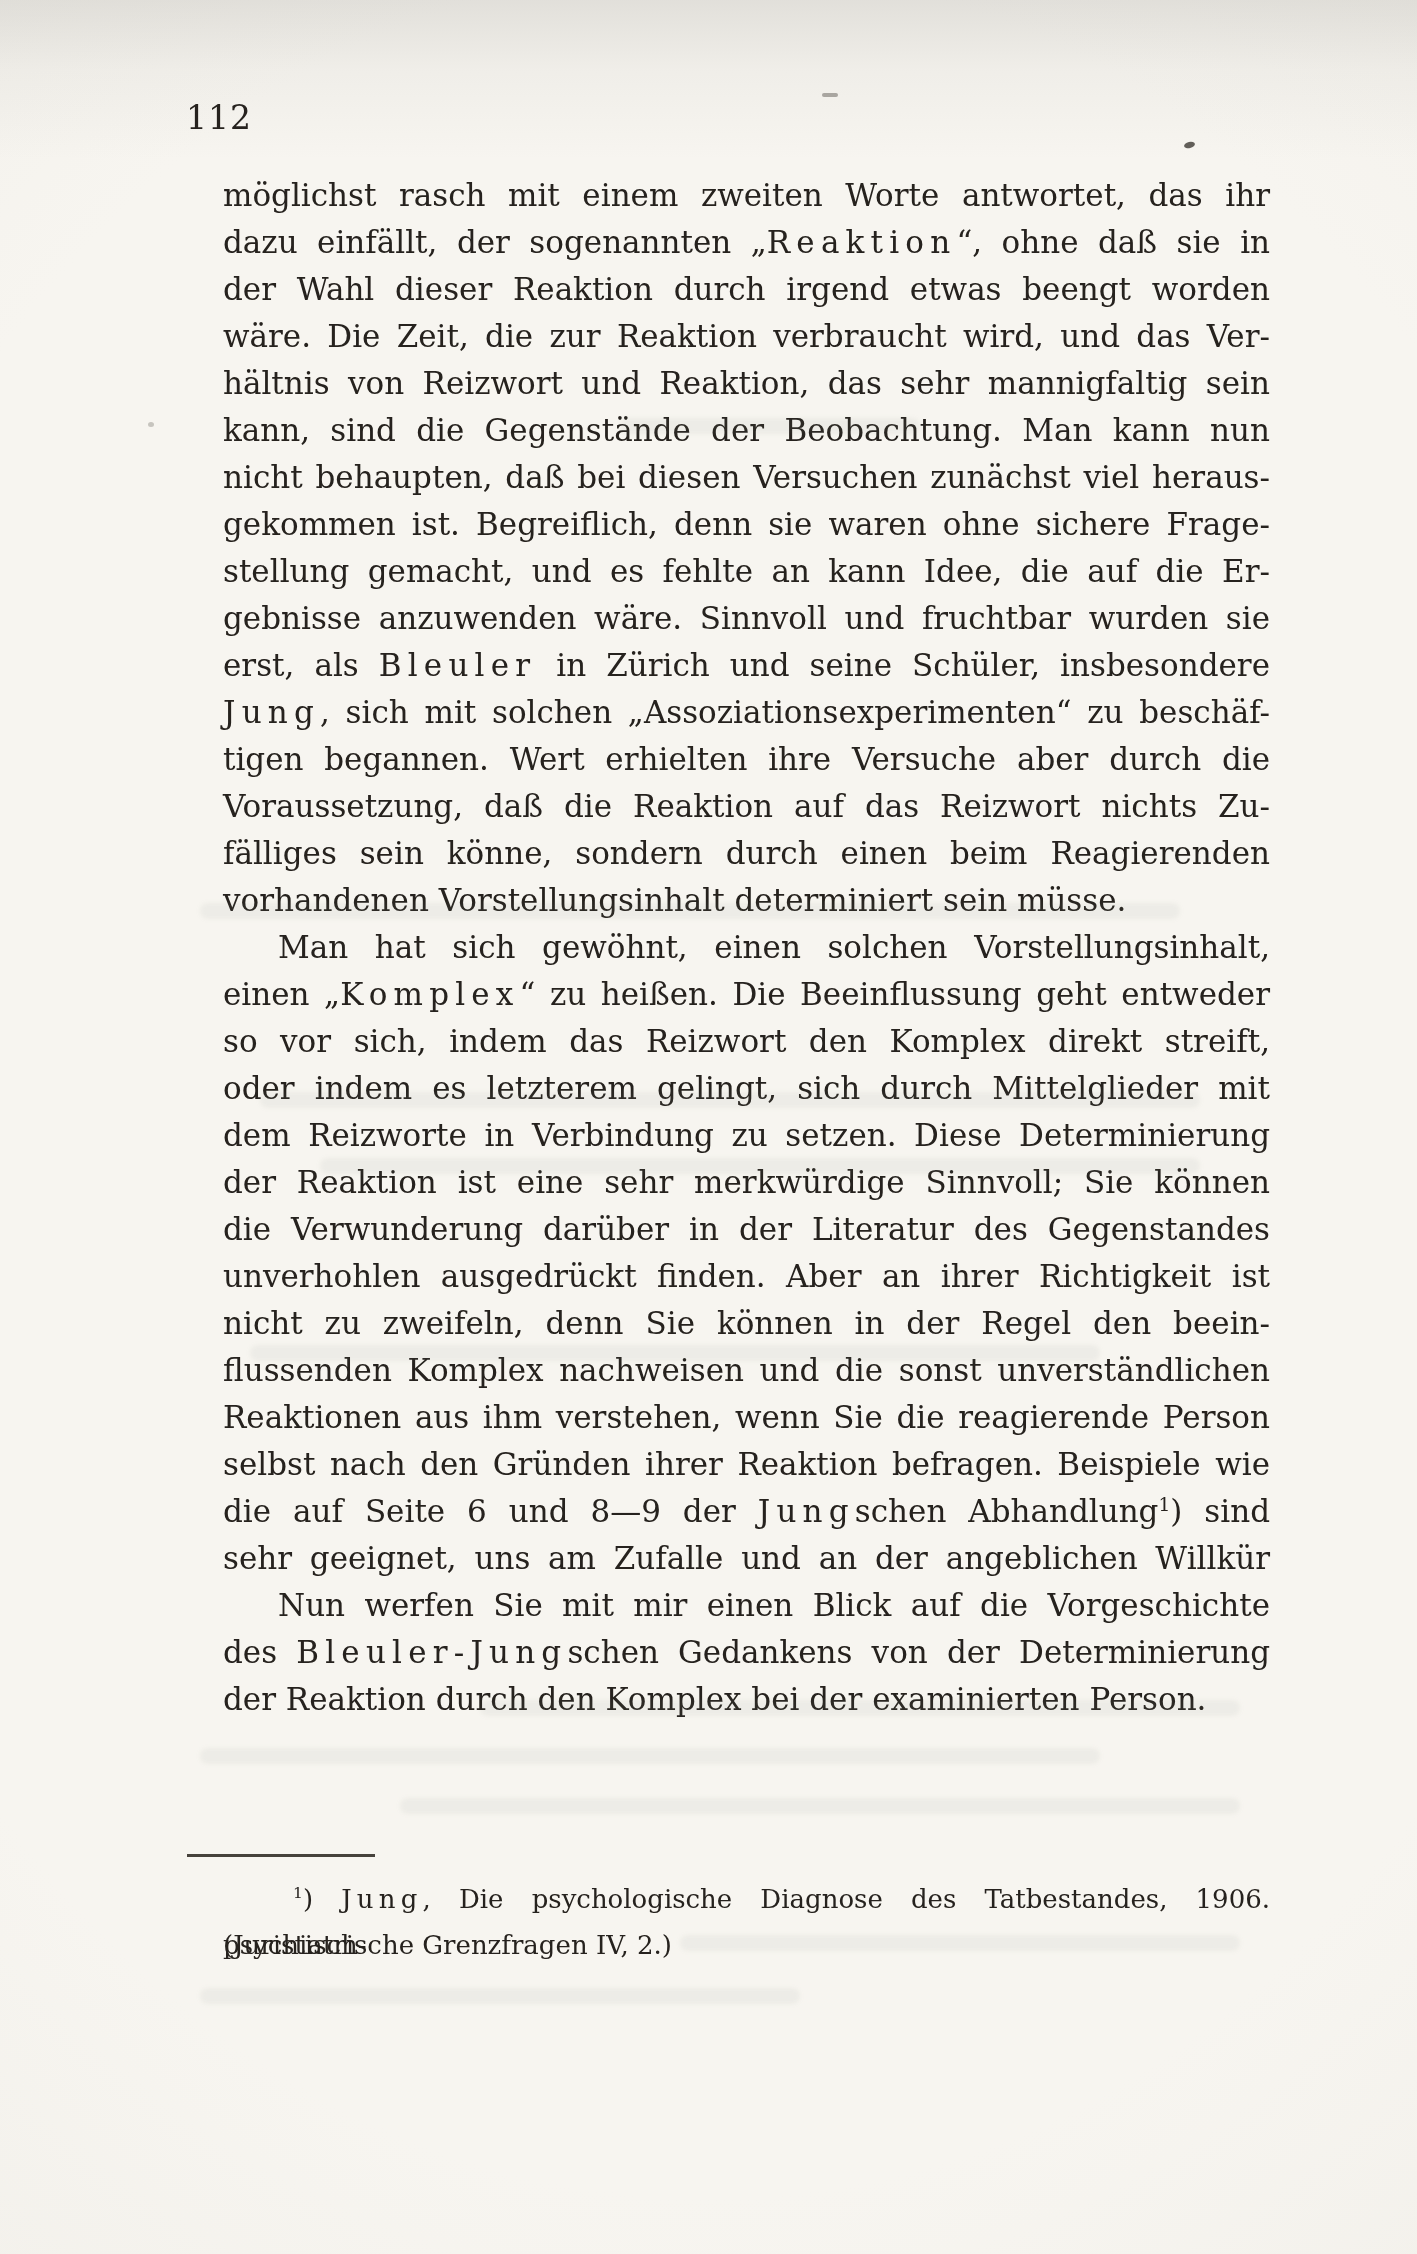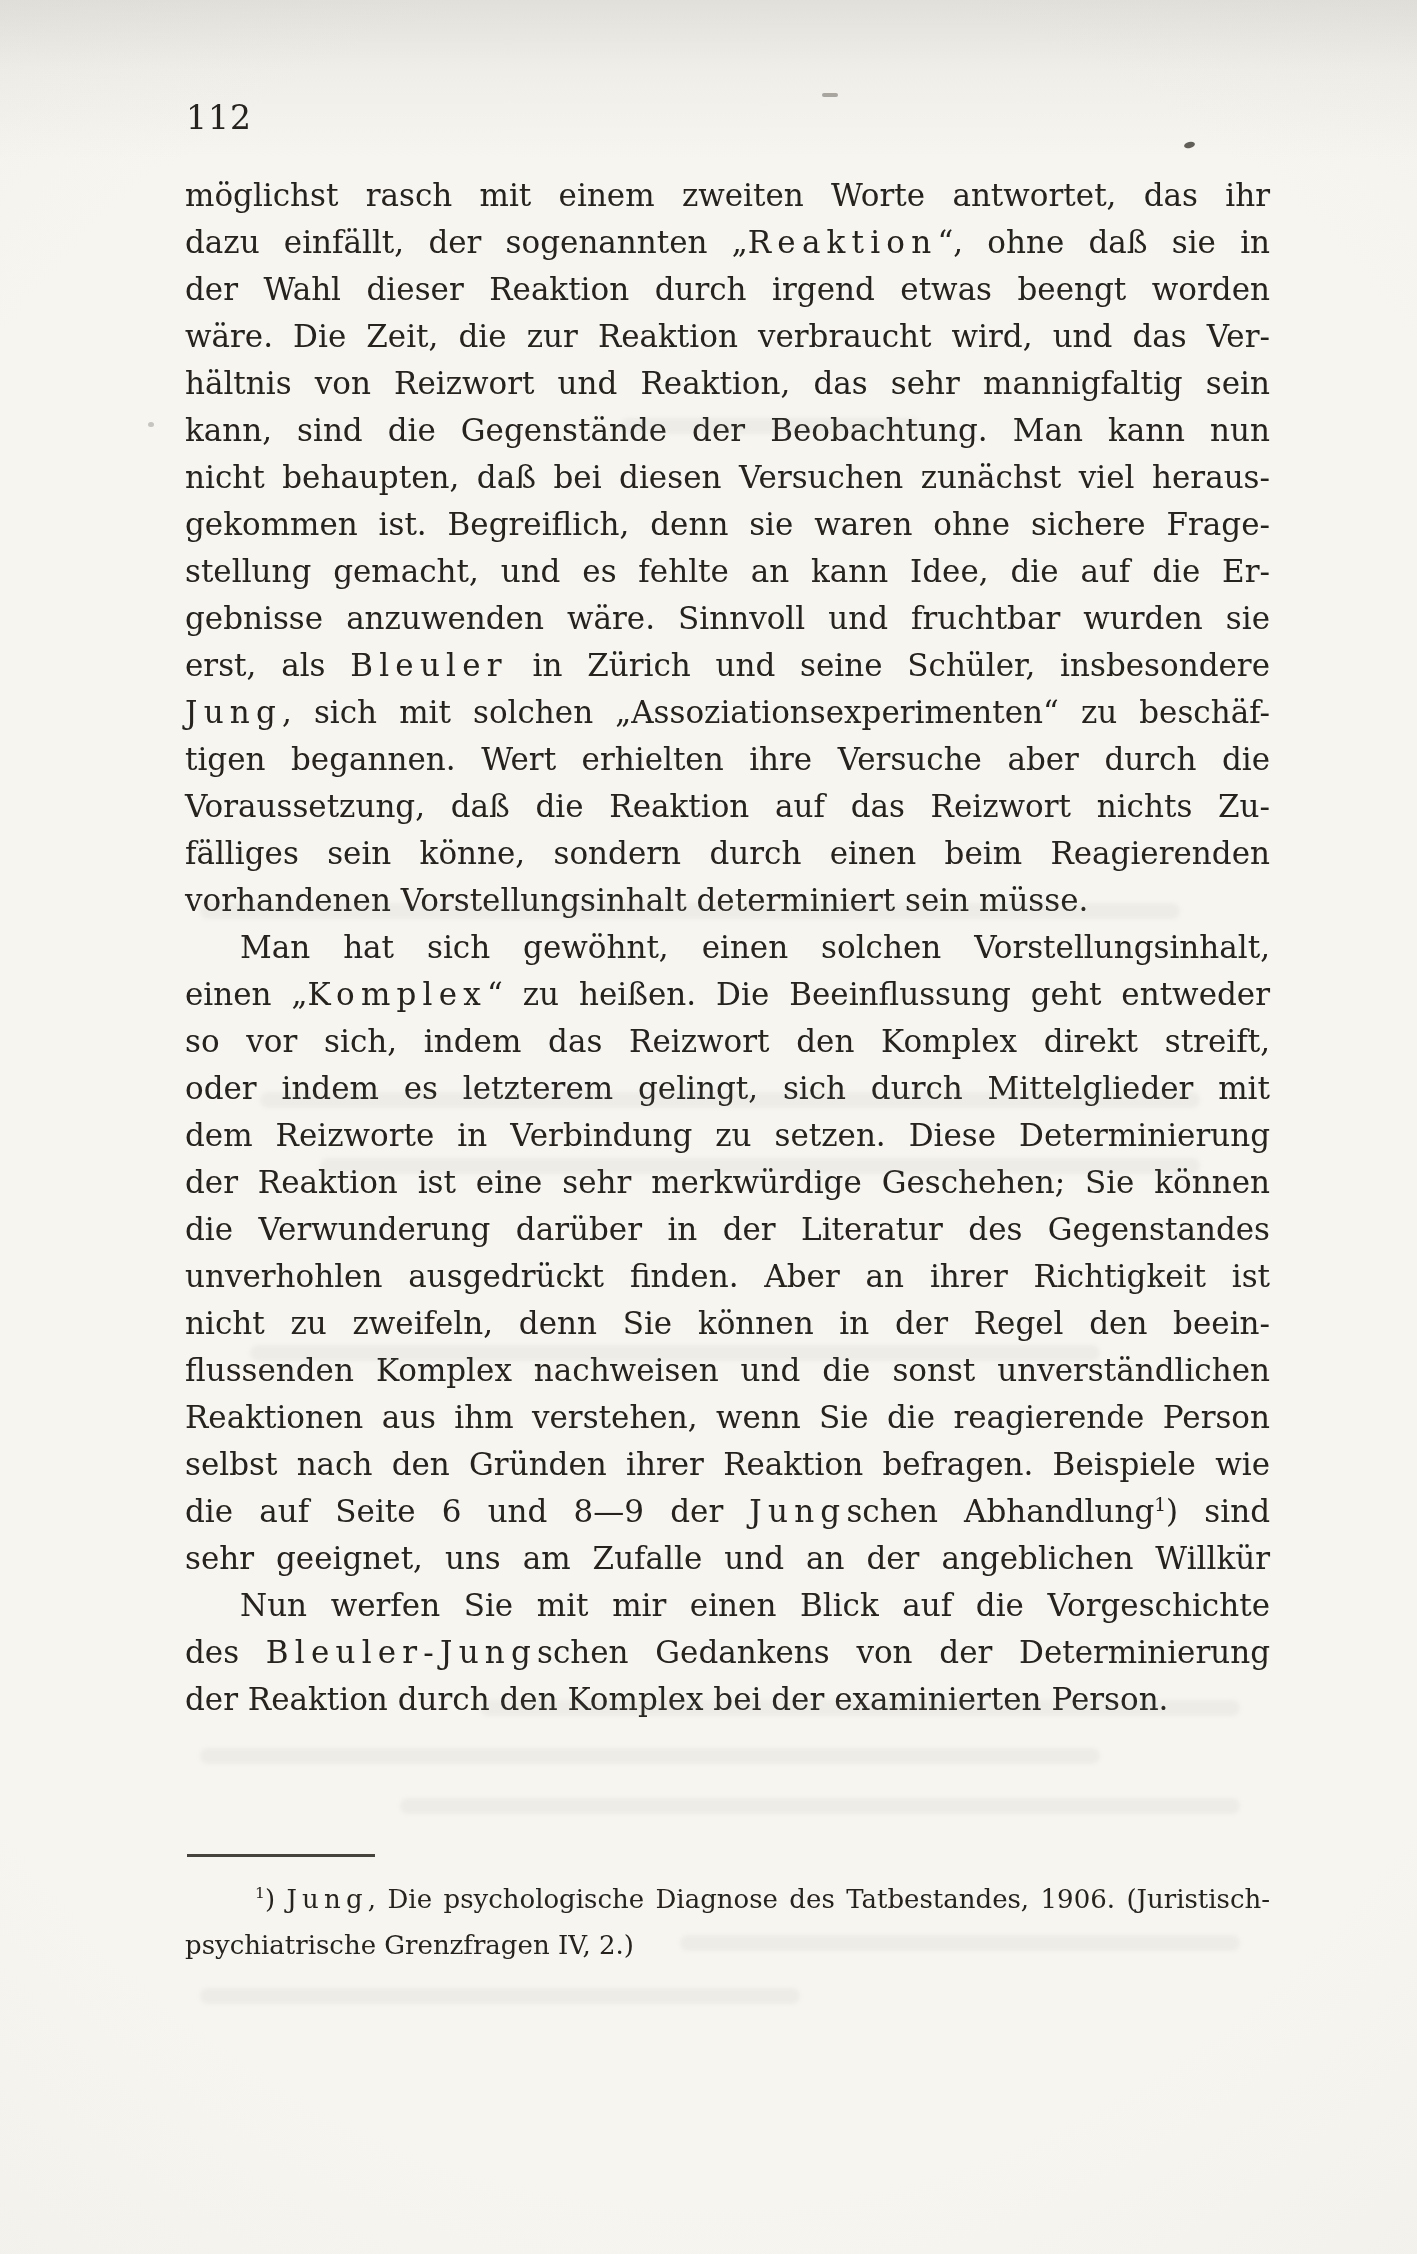--- a/index.html
+++ b/index.html
@@ -37,20 +37,21 @@
     width: 1085px;
   }
   .line {
     font-size: 31px;
     line-height: 47px;
     height: 47px;
     white-space: normal;
     text-align: justify;
     text-align-last: justify;
     color: #26221e;
+    margin-left: 38px;
   }
   .line.last {
     text-align-last: left;
   }
   .line.indent {
     text-indent: 55px;
   }
   .sperr {
     letter-spacing: 0.20em;
   }
@@ -120,21 +121,21 @@
       <div class="line"><span class="sperr ">Jung</span><span class="">, sich mit solchen „Assoziationsexperimenten“ zu beschäf-</span></div>
       <div class="line"><span class="">tigen begannen. Wert erhielten ihre Versuche aber durch die</span></div>
       <div class="line"><span class="">Voraussetzung, daß die Reaktion auf das Reizwort nichts Zu-</span></div>
       <div class="line"><span class="">fälliges sein könne, sondern durch einen beim Reagierenden</span></div>
       <div class="line last"><span class="">vorhandenen Vorstellungsinhalt determiniert sein müsse.</span></div>
       <div class="line indent"><span class="">Man hat sich gewöhnt, einen solchen Vorstellungsinhalt,</span></div>
       <div class="line"><span class="">einen „</span><span class="sperr ">Komplex</span><span class="">“ zu heißen. Die Beeinflussung geht entweder</span></div>
       <div class="line"><span class="">so vor sich, indem das Reizwort den Komplex direkt streift,</span></div>
       <div class="line"><span class="">oder indem es letzterem gelingt, sich durch Mittelglieder mit</span></div>
       <div class="line"><span class="">dem Reizworte in Verbindung zu setzen. Diese Determinierung</span></div>
-      <div class="line"><span class="">der Reaktion ist eine sehr merkwürdige Geschehen; Sie können</span></div>
+      <div class="line"><span class="">der Reaktion ist eine sehr merkwürdige Sinnvoll; Sie können</span></div>
       <div class="line"><span class="">die Verwunderung darüber in der Literatur des Gegenstandes</span></div>
       <div class="line"><span class="">unverhohlen ausgedrückt finden. Aber an ihrer Richtigkeit ist</span></div>
       <div class="line"><span class="">nicht zu zweifeln, denn Sie können in der Regel den beein-</span></div>
       <div class="line"><span class="">flussenden Komplex nachweisen und die sonst unverständlichen</span></div>
       <div class="line"><span class="">Reaktionen aus ihm verstehen, wenn Sie die reagierende Person</span></div>
       <div class="line"><span class="">selbst nach den Gründen ihrer Reaktion befragen. Beispiele wie</span></div>
       <div class="line"><span class="">die auf Seite 6 und 8—9 der </span><span class="sperr ">Jung</span><span class="">schen Abhandlung</span><span class="sup">1</span><span class="">) sind</span></div>
       <div class="line"><span class="">sehr geeignet, uns am Zufalle und an der angeblichen Willkür</span></div>
       <div class="line indent"><span class="">Nun werfen Sie mit mir einen Blick auf die Vorgeschichte</span></div>
       <div class="line"><span class="">des </span><span class="sperr ">Bleuler-Jung</span><span class="">schen Gedankens von der Determinierung</span></div>

